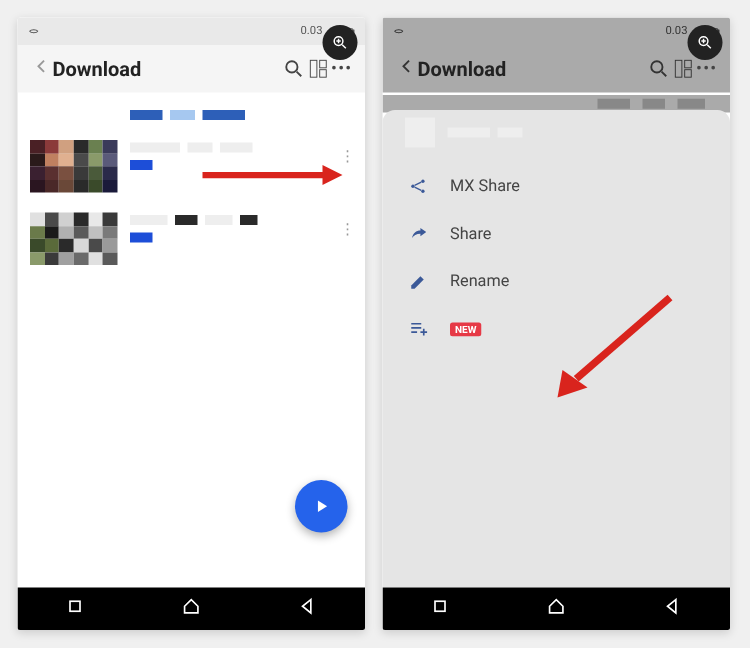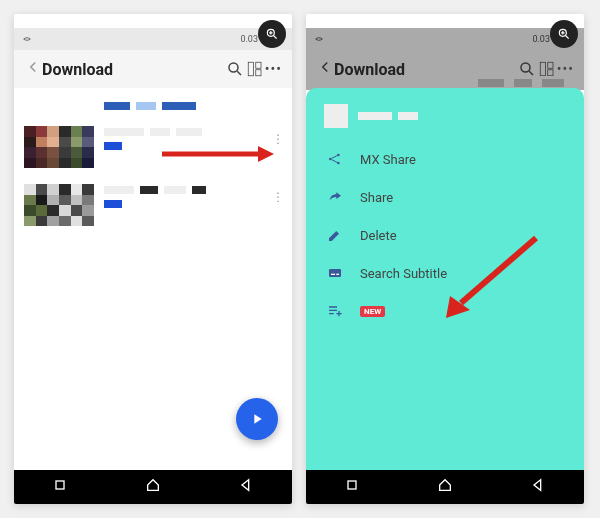--- a/index.html
+++ b/index.html
@@ -32,21 +32,20 @@
   }
   .zoom-badge svg { width: 14px; height: 14px; }
   .statusbar {
     height: 22px;
     display: flex;
     align-items: center;
     justify-content: space-between;
     padding: 0 8px;
     font-size: 9px;
     color: #555;
-    margin-top: 14px;
   }
   .statusbar .left { display:flex; align-items:center; gap:4px; }
   .statusbar .right { display:flex; align-items:center; gap:3px; }
   .statusbar svg { width: 10px; height: 10px; }
   .phone.dimmed .statusbar,
   .phone.dimmed .appbar { background: #aaa; color:#333; }
   .phone.dimmed .appbar svg { stroke:#333; }
   .phone:not(.dimmed) .statusbar { background:#e9e9e9; }
   .phone:not(.dimmed) .appbar { background:#f5f5f5; }
   .appbar {
@@ -94,24 +93,24 @@
   .navbar svg { width:16px; height:16px; stroke:#fff; fill:none; stroke-width:2; }
   .arrow {
     position:absolute;
     pointer-events:none;
   }
   .arrow svg { overflow:visible; }
   
   .sheet {
     position:absolute;
     top: 74px; left:0; right:0; bottom:34px;
-    background:#5eead4;
+    background:#e5e5e5;
     border-top-left-radius: 10px;
     border-top-right-radius: 10px;
-    padding-top: 10px;
+    padding-top: 0;
   }
   .sheet-hdr { padding: 6px 18px 12px; display:flex; gap:10px; align-items:center; }
   .sheet-hdr .th { width:24px; height:24px; background:#eee; }
   .sheet-hdr .ti { display:flex; gap:6px; }
   .menu { display:flex; flex-direction:column; }
   .mi {
     display:flex; align-items:center; gap:16px;
     padding: 10px 20px;
     font-size: 13px;
     color:#444;
@@ -383,31 +382,21 @@
             </svg>
           </div>
         <span>Share</span>
       </div>
       <div class="mi">
         <div class="ico">
             <svg viewBox="0 0 24 24" fill="#3b5998">
               <path d="M3 17l11-11 4 4-11 11H3v-4z"></path>
             </svg>
           </div>
-        <span>Delete</span>
-      </div>
-      <div class="mi">
-        <div class="ico">
-            <svg viewBox="0 0 24 24" fill="#3b5998">
-              <rect x="3" y="6" width="18" height="12" rx="2"></rect>
-              <rect x="6" y="13" width="6" height="2" fill="#fff"></rect>
-              <rect x="14" y="13" width="4" height="2" fill="#fff"></rect>
-            </svg>
-          </div>
-        <span>Search Subtitle</span>
+        <span>Rename</span>
       </div>
       <div class="mi">
         <div class="ico">
             <svg viewBox="0 0 24 24" fill="none" stroke="#3b5998" stroke-width="2">
               <line x1="3" y1="6" x2="15" y2="6"></line>
               <line x1="3" y1="11" x2="15" y2="11"></line>
               <line x1="3" y1="16" x2="10" y2="16"></line>
               <line x1="18" y1="12" x2="18" y2="20"></line>
               <line x1="14" y1="16" x2="22" y2="16"></line>
             </svg>

